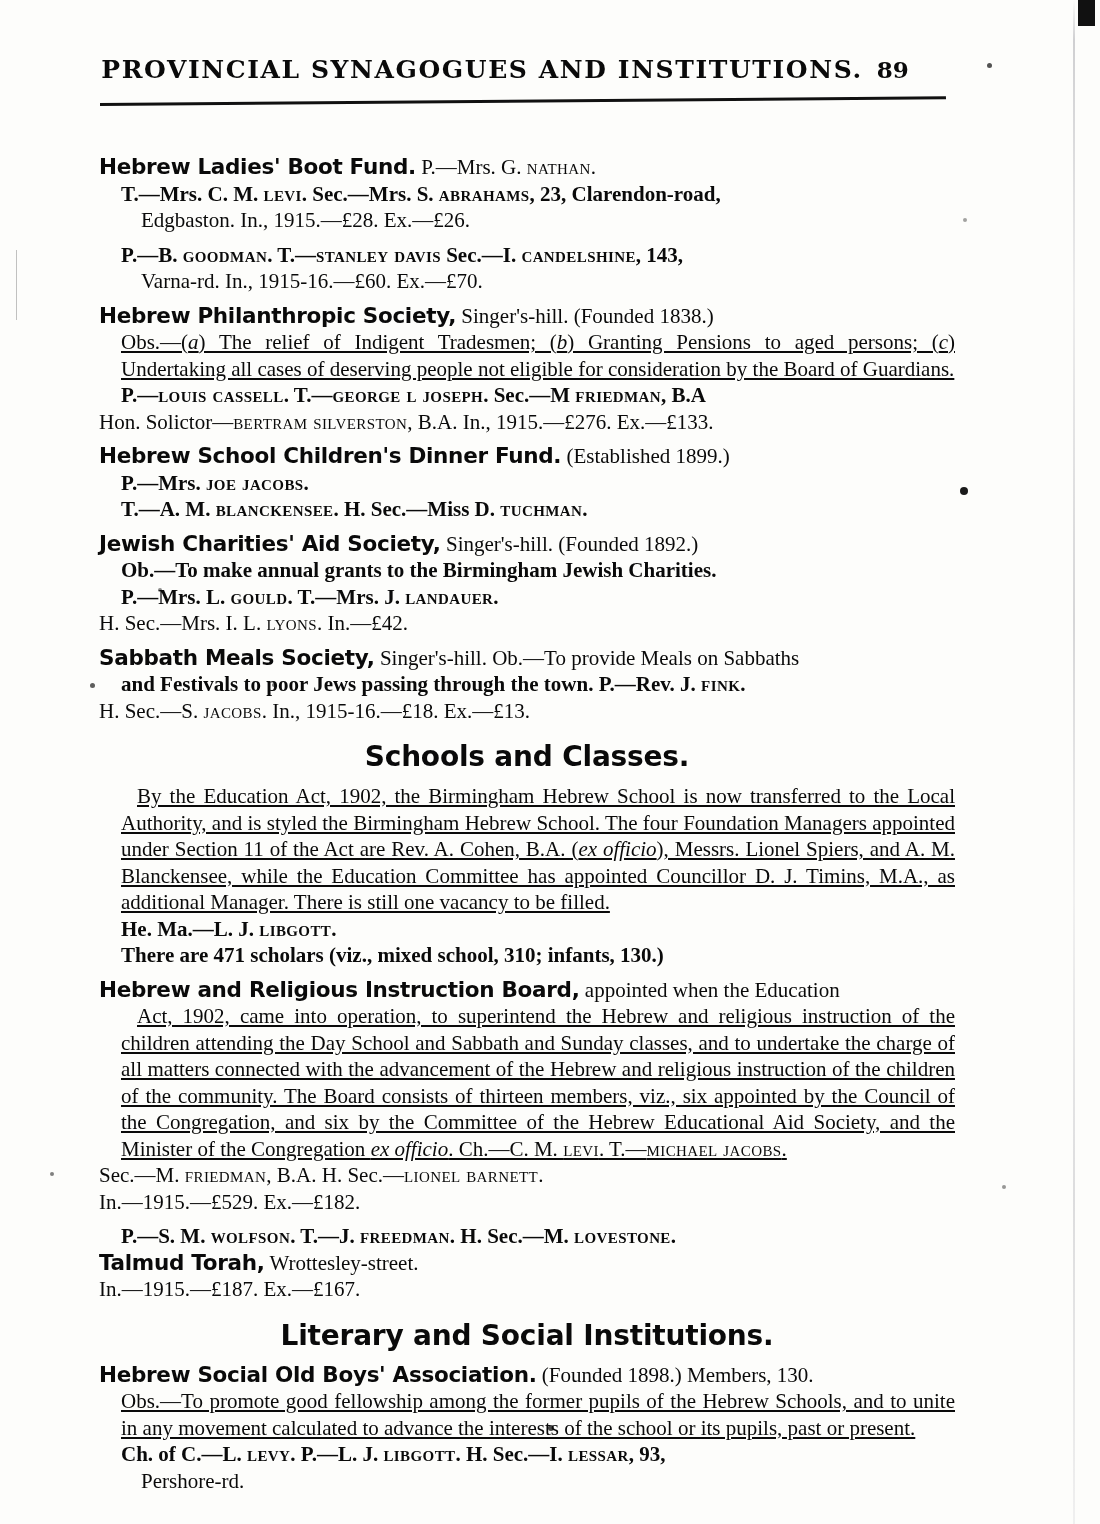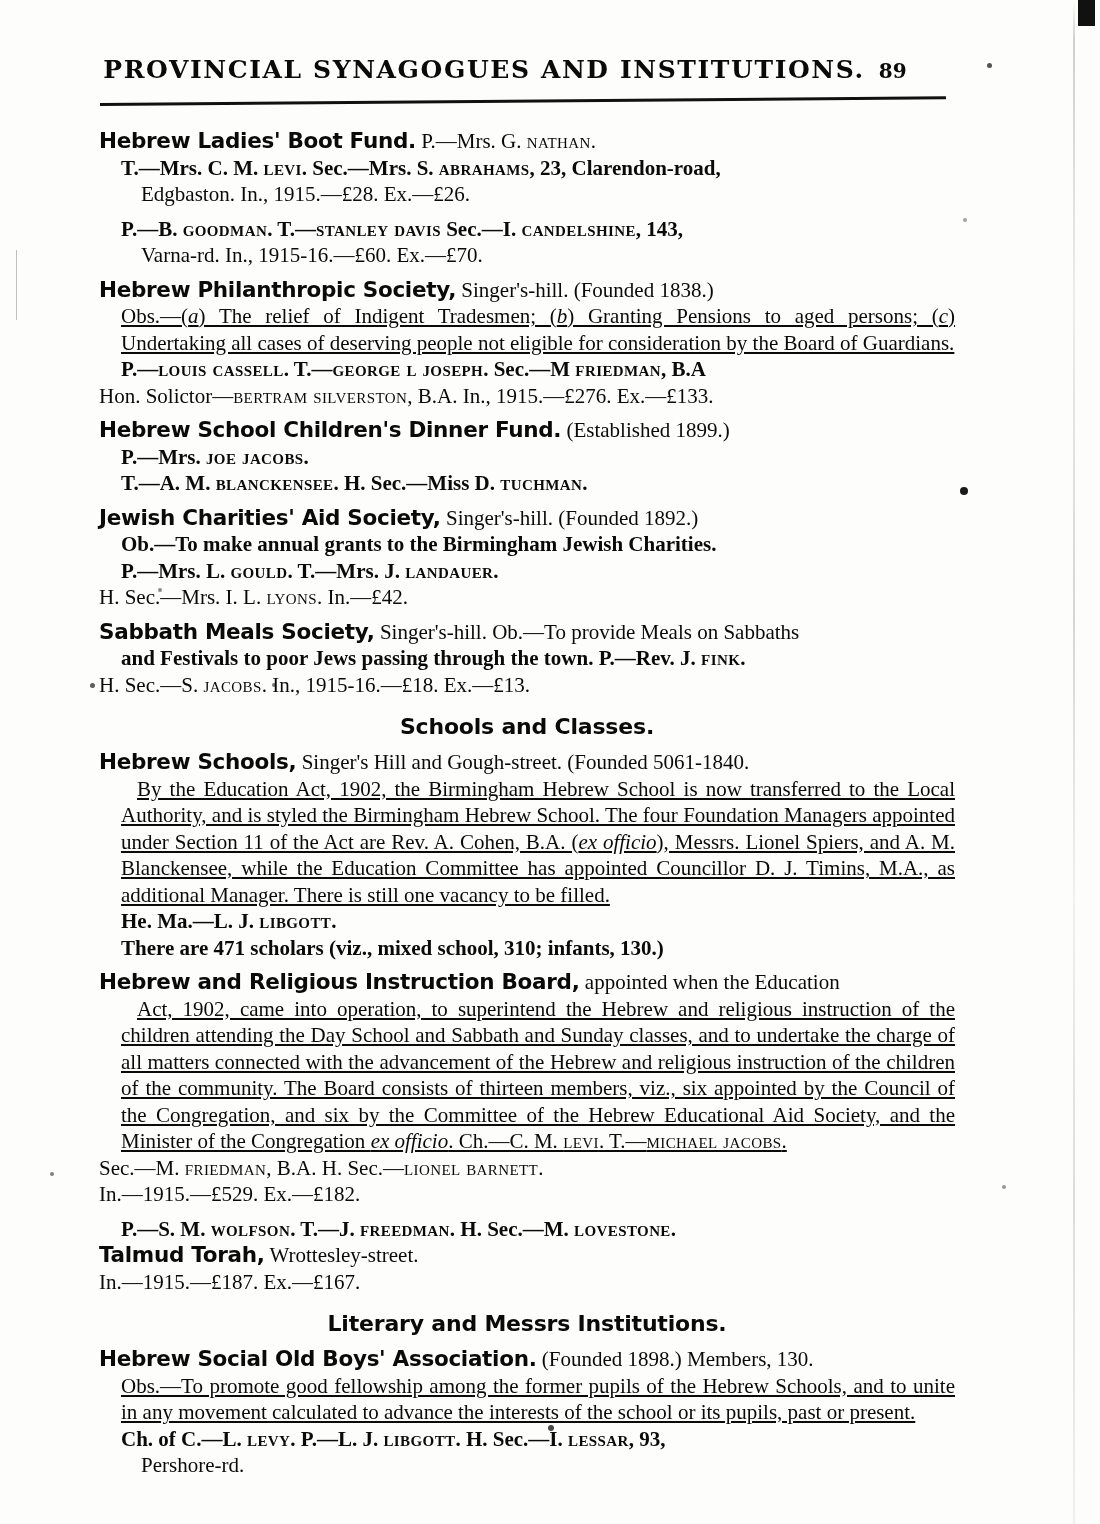--- a/index.html
+++ b/index.html
@@ -67,39 +67,39 @@
     left: 0;
     width: 1010px;
     text-align: center;
     font-family: "DejaVu Serif", "Liberation Serif", serif;
     font-weight: bold;
     font-size: 25px;
     letter-spacing: 1.6px;
     white-space: nowrap;
   }
   .running-head .folio {
-    font-size: 20px;
+    font-size: 23px;
     letter-spacing: 0;
     margin-left: 14px;
   }
   .rule {
     position: absolute;
     top: 103px;
     left: 100px;
     width: 846px;
     height: 3px;
     background: #111;
     transform: rotate(-0.45deg);
     transform-origin: left center;
   }
 
   
   .column {
     position: absolute;
-    top: 128px;
+    top: 154px;
     left: 99px;
     width: 856px;
   }
 
   .entry { margin-bottom: 8px; }
 
   .ln {
     font-size: 21px;
     line-height: 26.5px;
     white-space: nowrap;
@@ -124,21 +124,21 @@
     letter-spacing: 0.4px;
   }
   .sc::first-letter { text-transform: uppercase; }
   .it { font-style: italic; }
 
   
   .subhead {
     text-align: center;
     font-family: "DejaVu Sans", "Liberation Sans", sans-serif;
     font-weight: bold;
-    font-size: 22px;
+    font-size: 28px;
     letter-spacing: -0.2px;
     margin: 16px 0 10px 0;
   }
 
   
   .para {
     font-size: 21px;
     line-height: 26.5px;
     text-align: justify;
     padding-left: 22px;
@@ -198,37 +198,36 @@
           <div class="ln i1">P.—Mrs. L. <span class="sc">GOULD</span>.   T.—Mrs. J. <span class="sc">LANDAUER</span>.</div>
           <div class="ln">H. Sec.—Mrs. I. L. <span class="sc">LYONS</span>.   In.—£42.</div>
         </div>
         <div class="entry">
           <div class="ln"><span class="hd">Sabbath Meals Society,</span> <span class="rom">Singer's-hill.  Ob.—To provide Meals on Sabbaths</span></div>
           <div class="ln i1">and Festivals to poor Jews passing through the town.   P.—Rev. J. <span class="sc">FINK</span>.</div>
           <div class="ln">H. Sec.—S. <span class="sc">JACOBS</span>.  In., 1915-16.—£18.  Ex.—£13.</div>
         </div>
         <div class="subhead">Schools and Classes.</div>
         <div class="entry">
-          <div class="ln"><span class="hd">Hebrew Schools,</span> <span class="rom">Singer's Hill and Gough-street.   (Founded 5061-1840.</span></div>
           <div class="para">By the Education Act, 1902, the Birmingham Hebrew School is now transferred to the Local Authority, and is styled the Birmingham Hebrew School.  The four Foundation Managers appointed under Section 11 of the Act are Rev. A. Cohen, B.A. (<span class="it">ex officio</span>), Messrs. Lionel Spiers, and A. M. Blanckensee, while the Education Committee has appointed Councillor D. J. Timins, M.A., as additional Manager.  There is still one vacancy to be filled.</div>
           <div class="ln i1">He. Ma.—L. J. <span class="sc">LIBGOTT</span>.</div>
           <div class="ln i1">There are 471 scholars (viz., mixed school, 310;  infants, 130.)</div>
         </div>
         <div class="entry">
           <div class="ln"><span class="hd">Hebrew and Religious Instruction Board,</span> <span class="rom">appointed when the Education</span></div>
           <div class="para">Act, 1902, came into operation, to superintend the Hebrew and religious instruction of the children attending the Day School and Sabbath and Sunday classes, and to undertake the charge of all matters connected with the advancement of the Hebrew and religious instruction of the children of the community.   The Board consists of thirteen members, viz., six appointed by the Council of the Congregation, and six by the Committee of the Hebrew Educational Aid Society, and the Minister of the Congregation <span class="it">ex officio</span>.   Ch.—C. M. <span class="sc">LEVI</span>.   T.—<span class="sc">MICHAEL JACOBS</span>.</div>
           <div class="ln">Sec.—M. <span class="sc">FRIEDMAN</span>, B.A.   H. Sec.—<span class="sc">LIONEL BARNETT</span>.</div>
           <div class="ln">In.—1915.—£529.  Ex.—£182.</div>
         </div>
         <div class="entry">
           <div class="ln i1">P.—S. M. <span class="sc">WOLFSON</span>.   T.—J. <span class="sc">FREEDMAN</span>.   H. Sec.—M. <span class="sc">LOVESTONE</span>.</div>
           <div class="ln"><span class="hd">Talmud Torah,</span> <span class="rom">Wrottesley-street.</span></div>
           <div class="ln">In.—1915.—£187.  Ex.—£167.</div>
         </div>
-        <div class="subhead">Literary and Messrs Institutions.</div>
+        <div class="subhead">Literary and Social Institutions.</div>
         <div class="entry">
           <div class="ln"><span class="hd">Hebrew Social Old Boys' Association.</span> <span class="rom">(Founded 1898.)   Members, 130.</span></div>
           <div class="para noind">Obs.—To promote good fellowship among the former pupils of the Hebrew Schools, and to unite in any movement calculated to advance the interests of the school or its pupils, past or present.</div>
           <div class="ln i1">Ch. of C.—L. <span class="sc">LEVY</span>.   P.—L. J. <span class="sc">LIBGOTT</span>.    H. Sec.—I. <span class="sc">LESSAR</span>, 93,</div>
           <div class="ln i2">Pershore-rd.</div>
         </div>
       </div>
   </div>
 
 </div>

